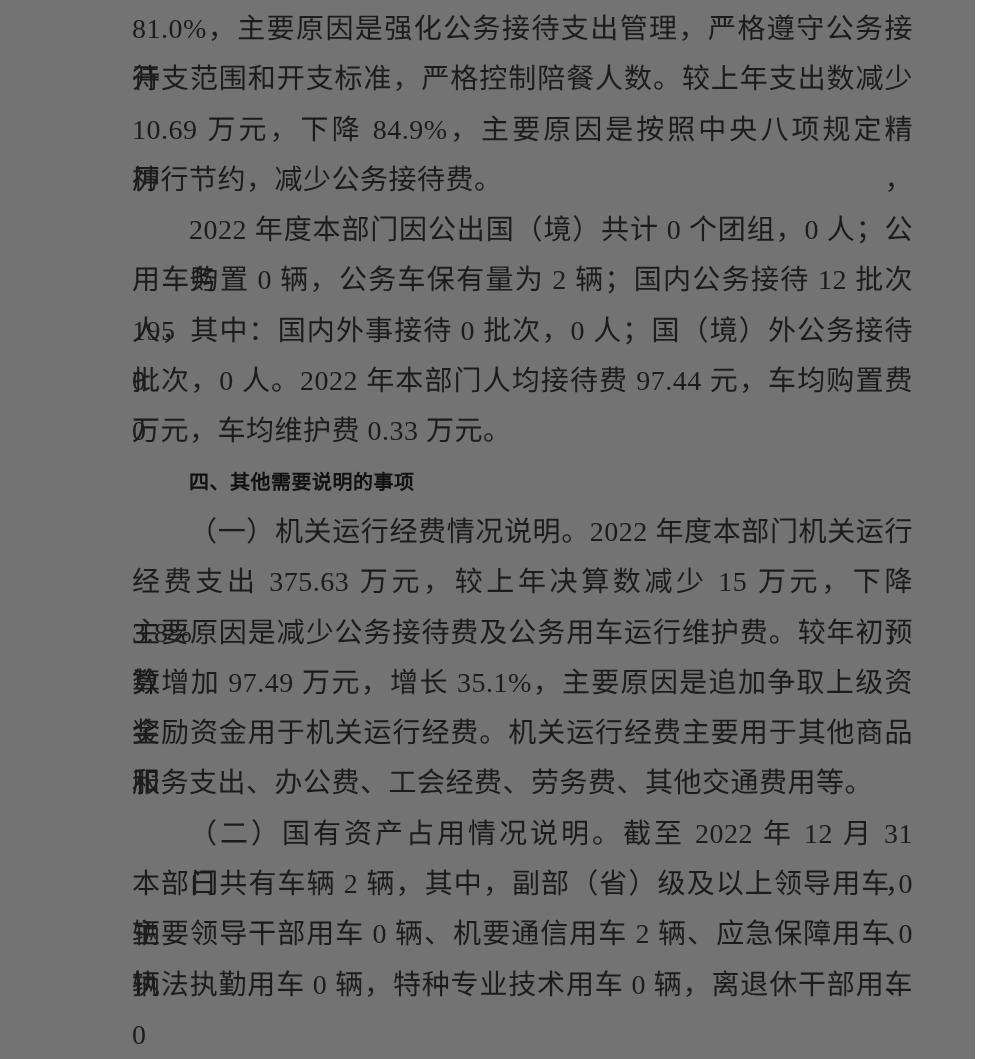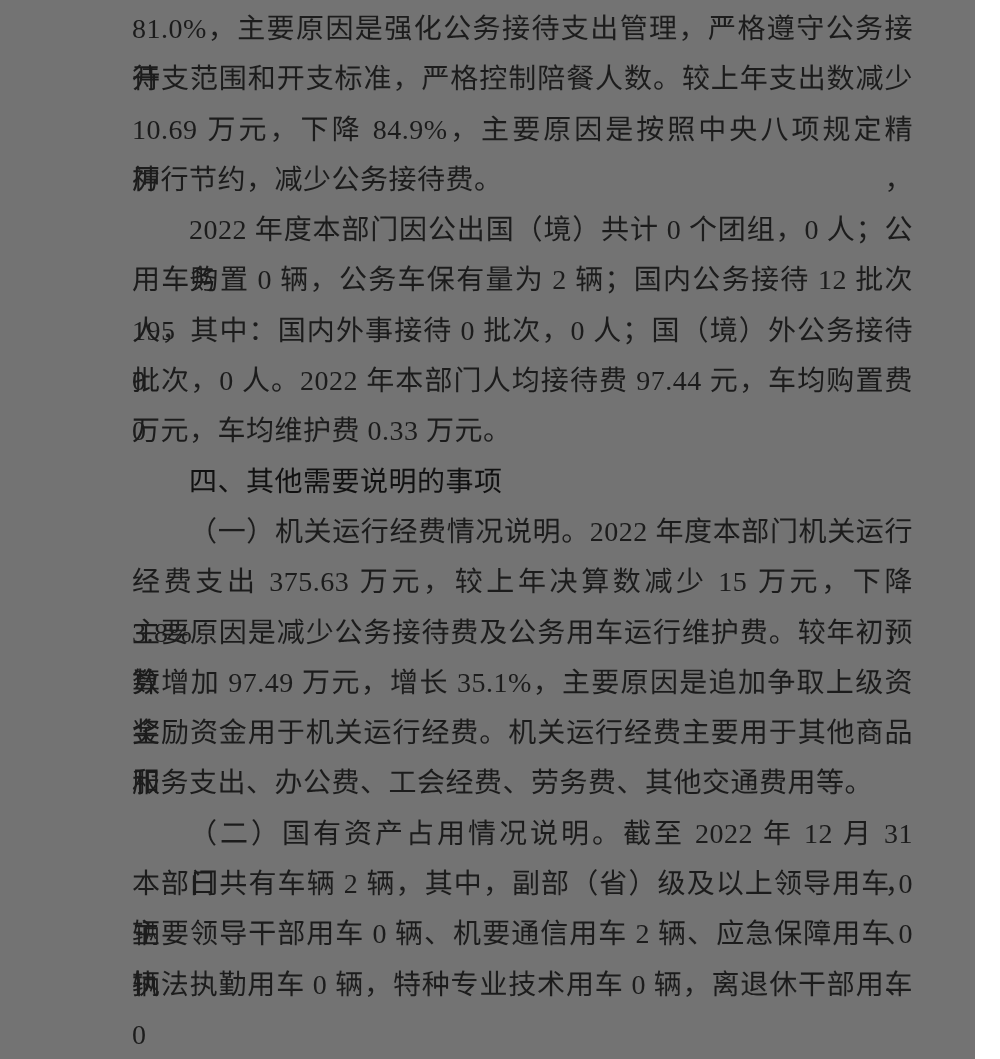--- a/index.html
+++ b/index.html
@@ -37,22 +37,22 @@
     color: #1c1c1c;
     letter-spacing: 0.5px;
     overflow: visible;
   }
   .line.body {
     font-family: "Liberation Serif", "DejaVu Serif", serif;
     font-weight: 400;
   }
   .line.heading {
     font-family: "Liberation Sans", "DejaVu Sans", sans-serif;
-    font-weight: 400;
-    font-size: 28px;
+    font-weight: 700;
+    font-size: 20px;
     color: #111111;
   }
   .line.indent {
     padding-left: 57px;
   }
   .line.justify {
     text-align: justify;
     text-align-last: justify;
     text-justify: inter-character;
   }

